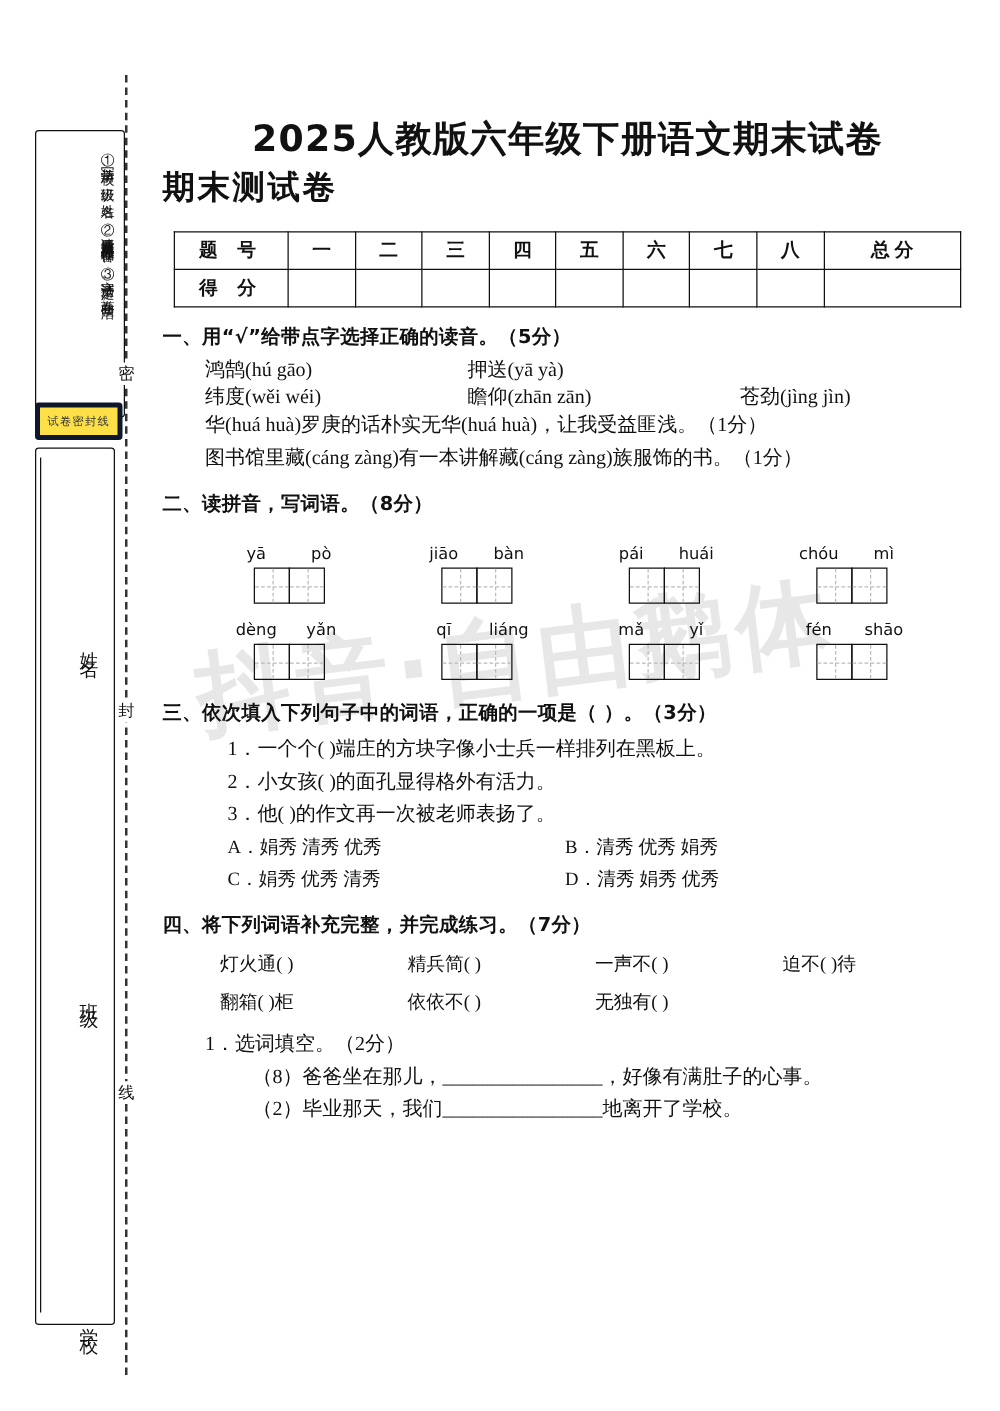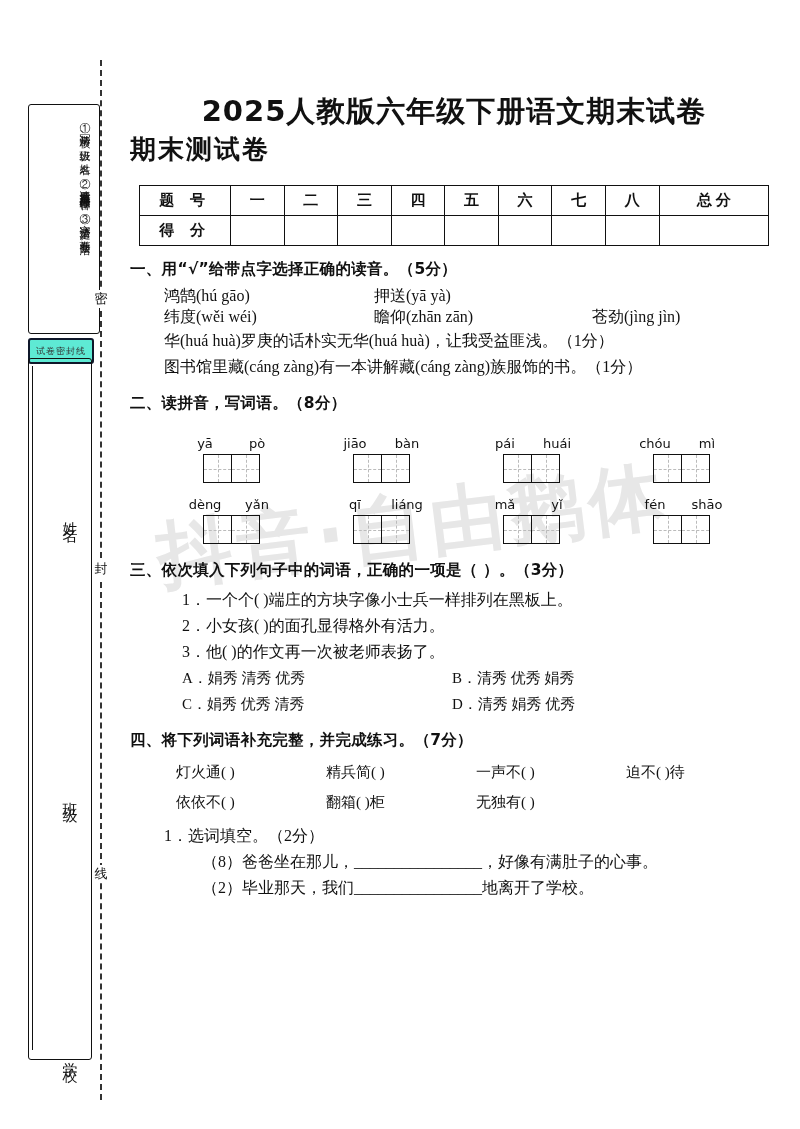--- a/index.html
+++ b/index.html
@@ -16,22 +16,22 @@
   }
   .seal-box{
     position:absolute;border:1px solid #111;border-radius:3px;
     writing-mode:vertical-rl;text-orientation:upright;
   }
   .seal-box-top{
     left:6px;top:14px;width:62px;height:212px;
     padding:8px 4px;font-size:11px;line-height:20px;letter-spacing:1px;
   }
   .seal-logo{
-    position:absolute;left:6px;top:248px;width:62px;height:22px;
-    border:2px solid #0f172a;border-radius:3px;background:#5eead4;
+    position:absolute;left:6px;top:232px;width:62px;height:22px;
+    border:4px solid #0f172a;border-radius:3px;background:#fde047;
     font-size:9px;display:flex;align-items:center;justify-content:center;
     letter-spacing:1px;color:#333;
   }
   .seal-box-bot{
     left:6px;top:268px;width:62px;height:700px;
   }
   .seal-inner-line{
     position:absolute;left:10px;top:276px;width:0;height:684px;
     border-left:1px solid #111;
   }
@@ -286,22 +286,22 @@
     </div>
 
     <div class="sec">四、将下列词语补充完整，并完成练习。（7分）</div>
     <div class="fill-row">
       <div>灯火通(        )</div>
       <div>精兵简(        )</div>
       <div>一声不(        )</div>
       <div>迫不(        )待</div>
     </div>
     <div class="fill-row">
+      <div>翻箱(        )柜</div>
       <div>依依不(        )</div>
-      <div>翻箱(        )柜</div>
       <div>无独有(        )</div>
     </div>
     <div class="line indent1" style="margin-top:6px;">1．选词填空。（2分）</div>
     <div class="line indent3">（8）爸爸坐在那儿，________________，好像有满肚子的心事。</div>
     <div class="line indent3">（2）毕业那天，我们________________地离开了学校。</div>
 
   </div>
 </div>
 
 </body></html>

